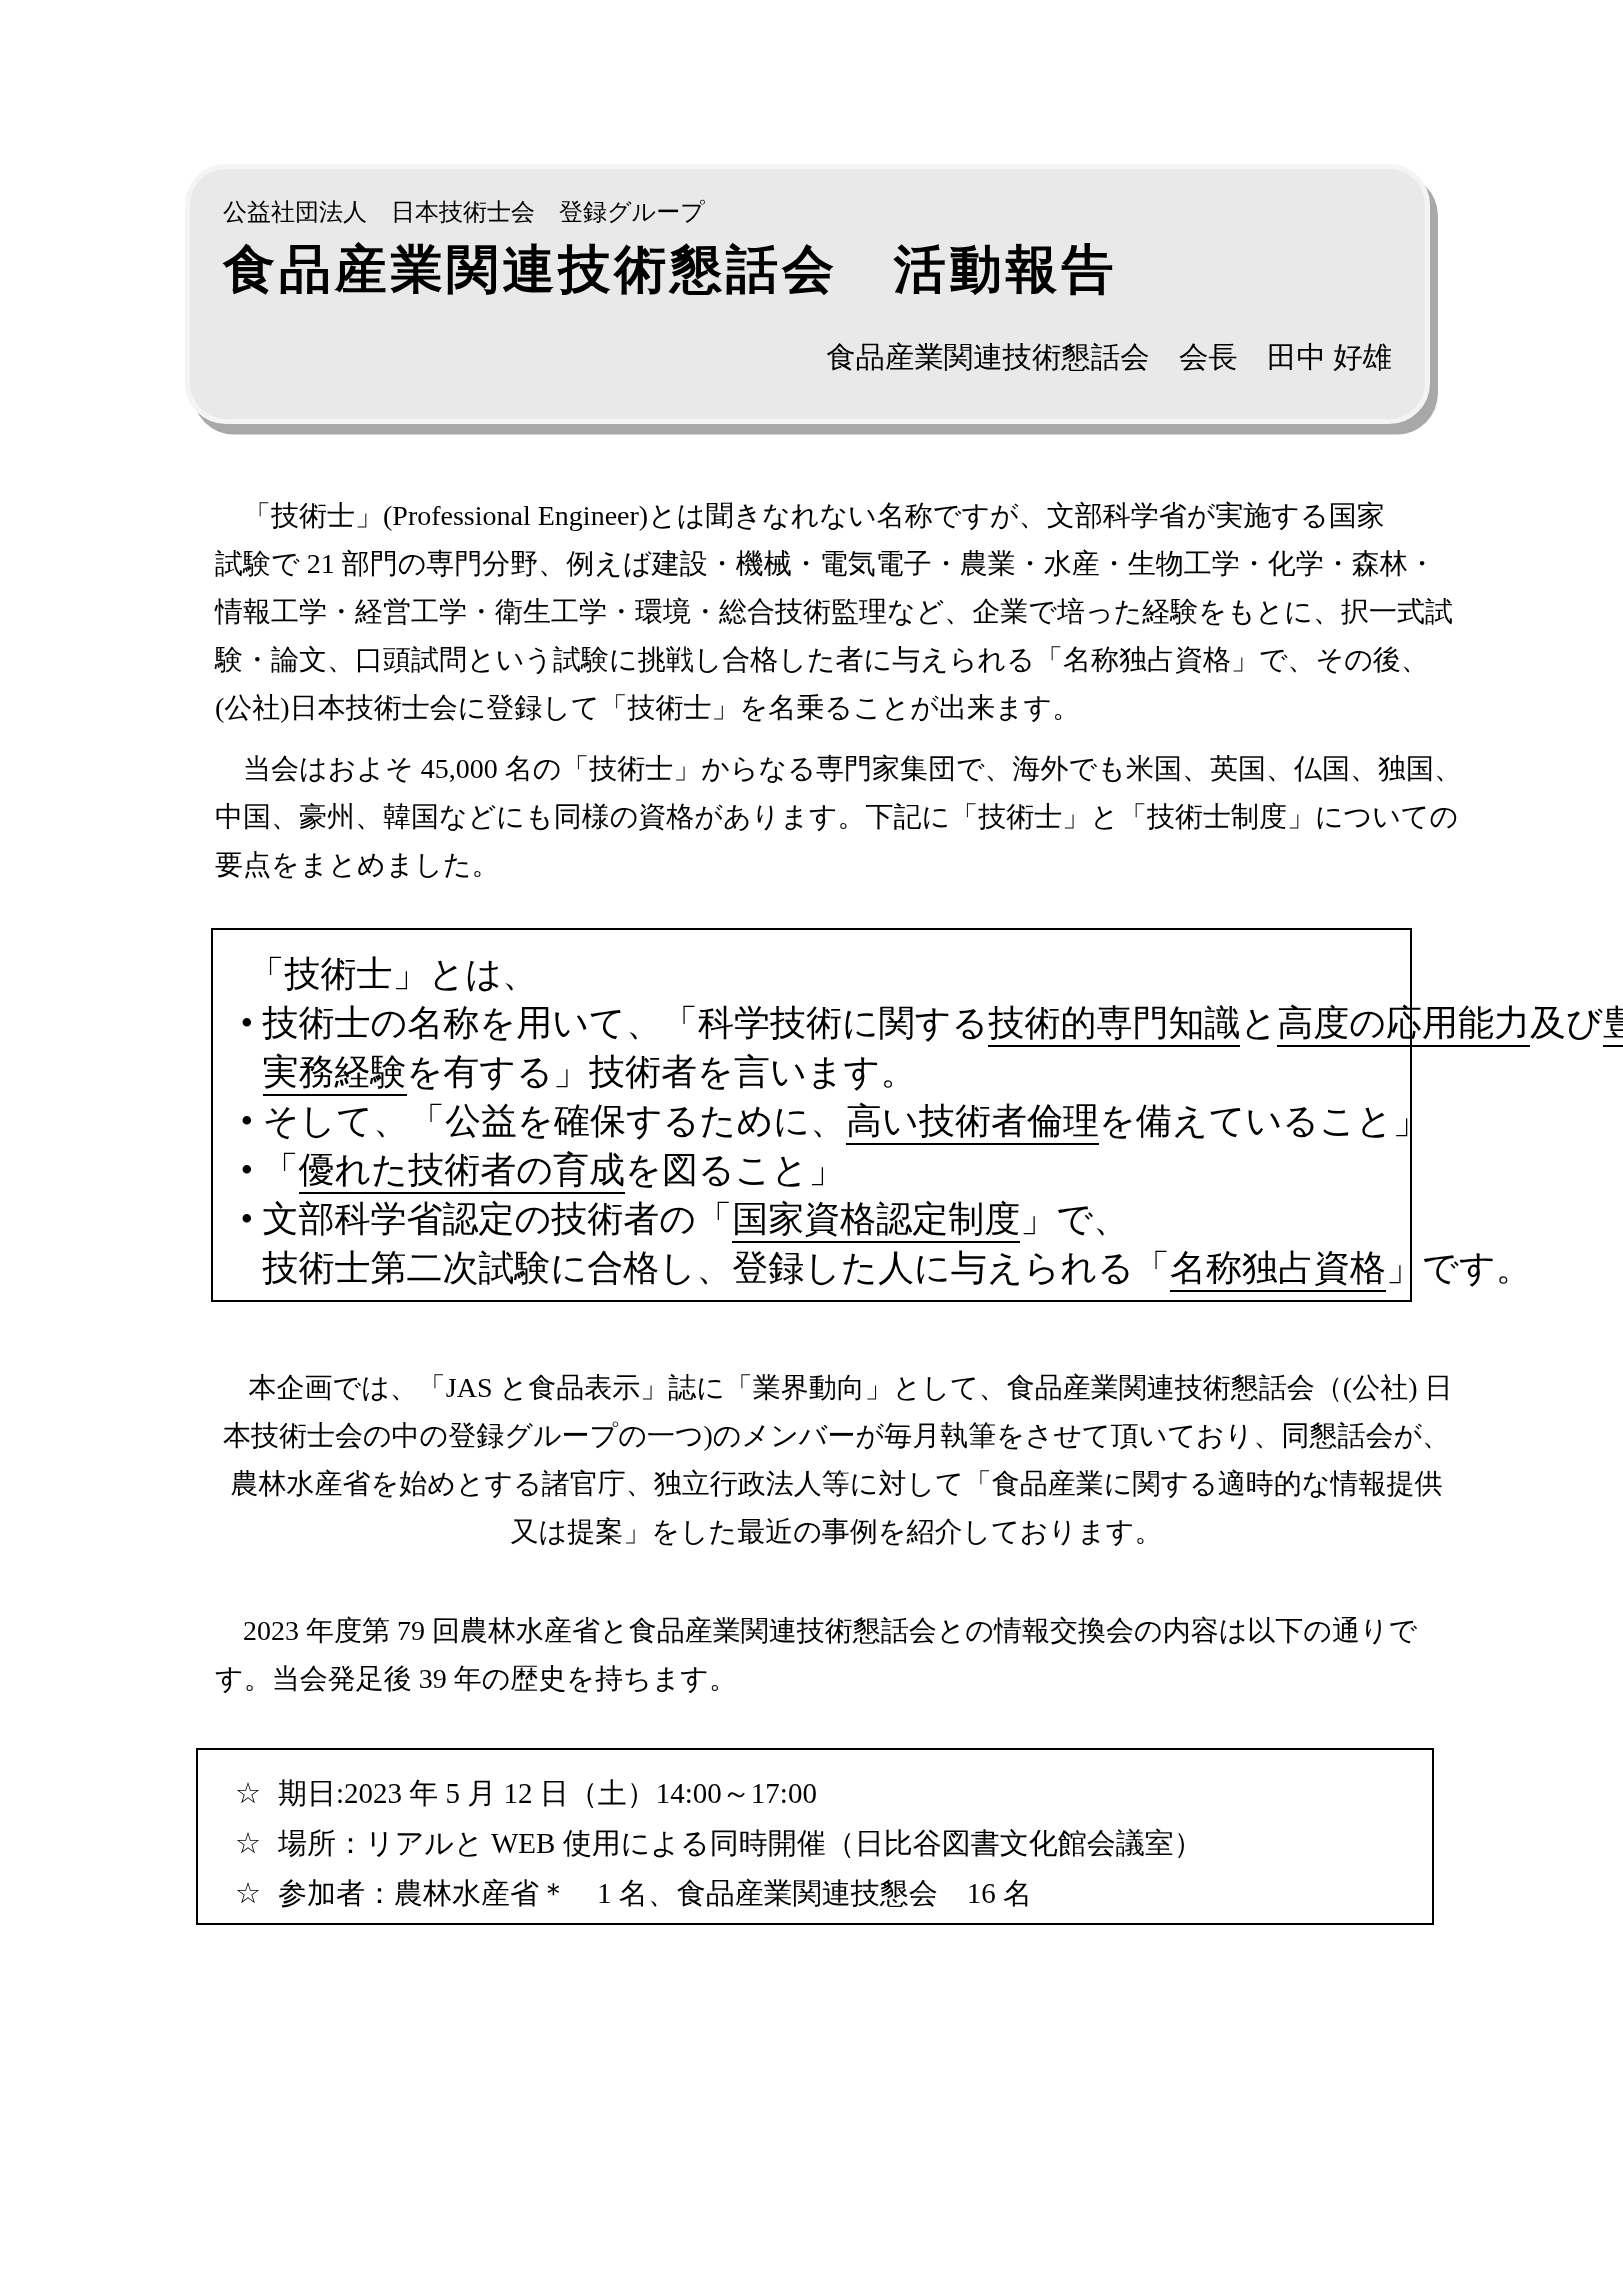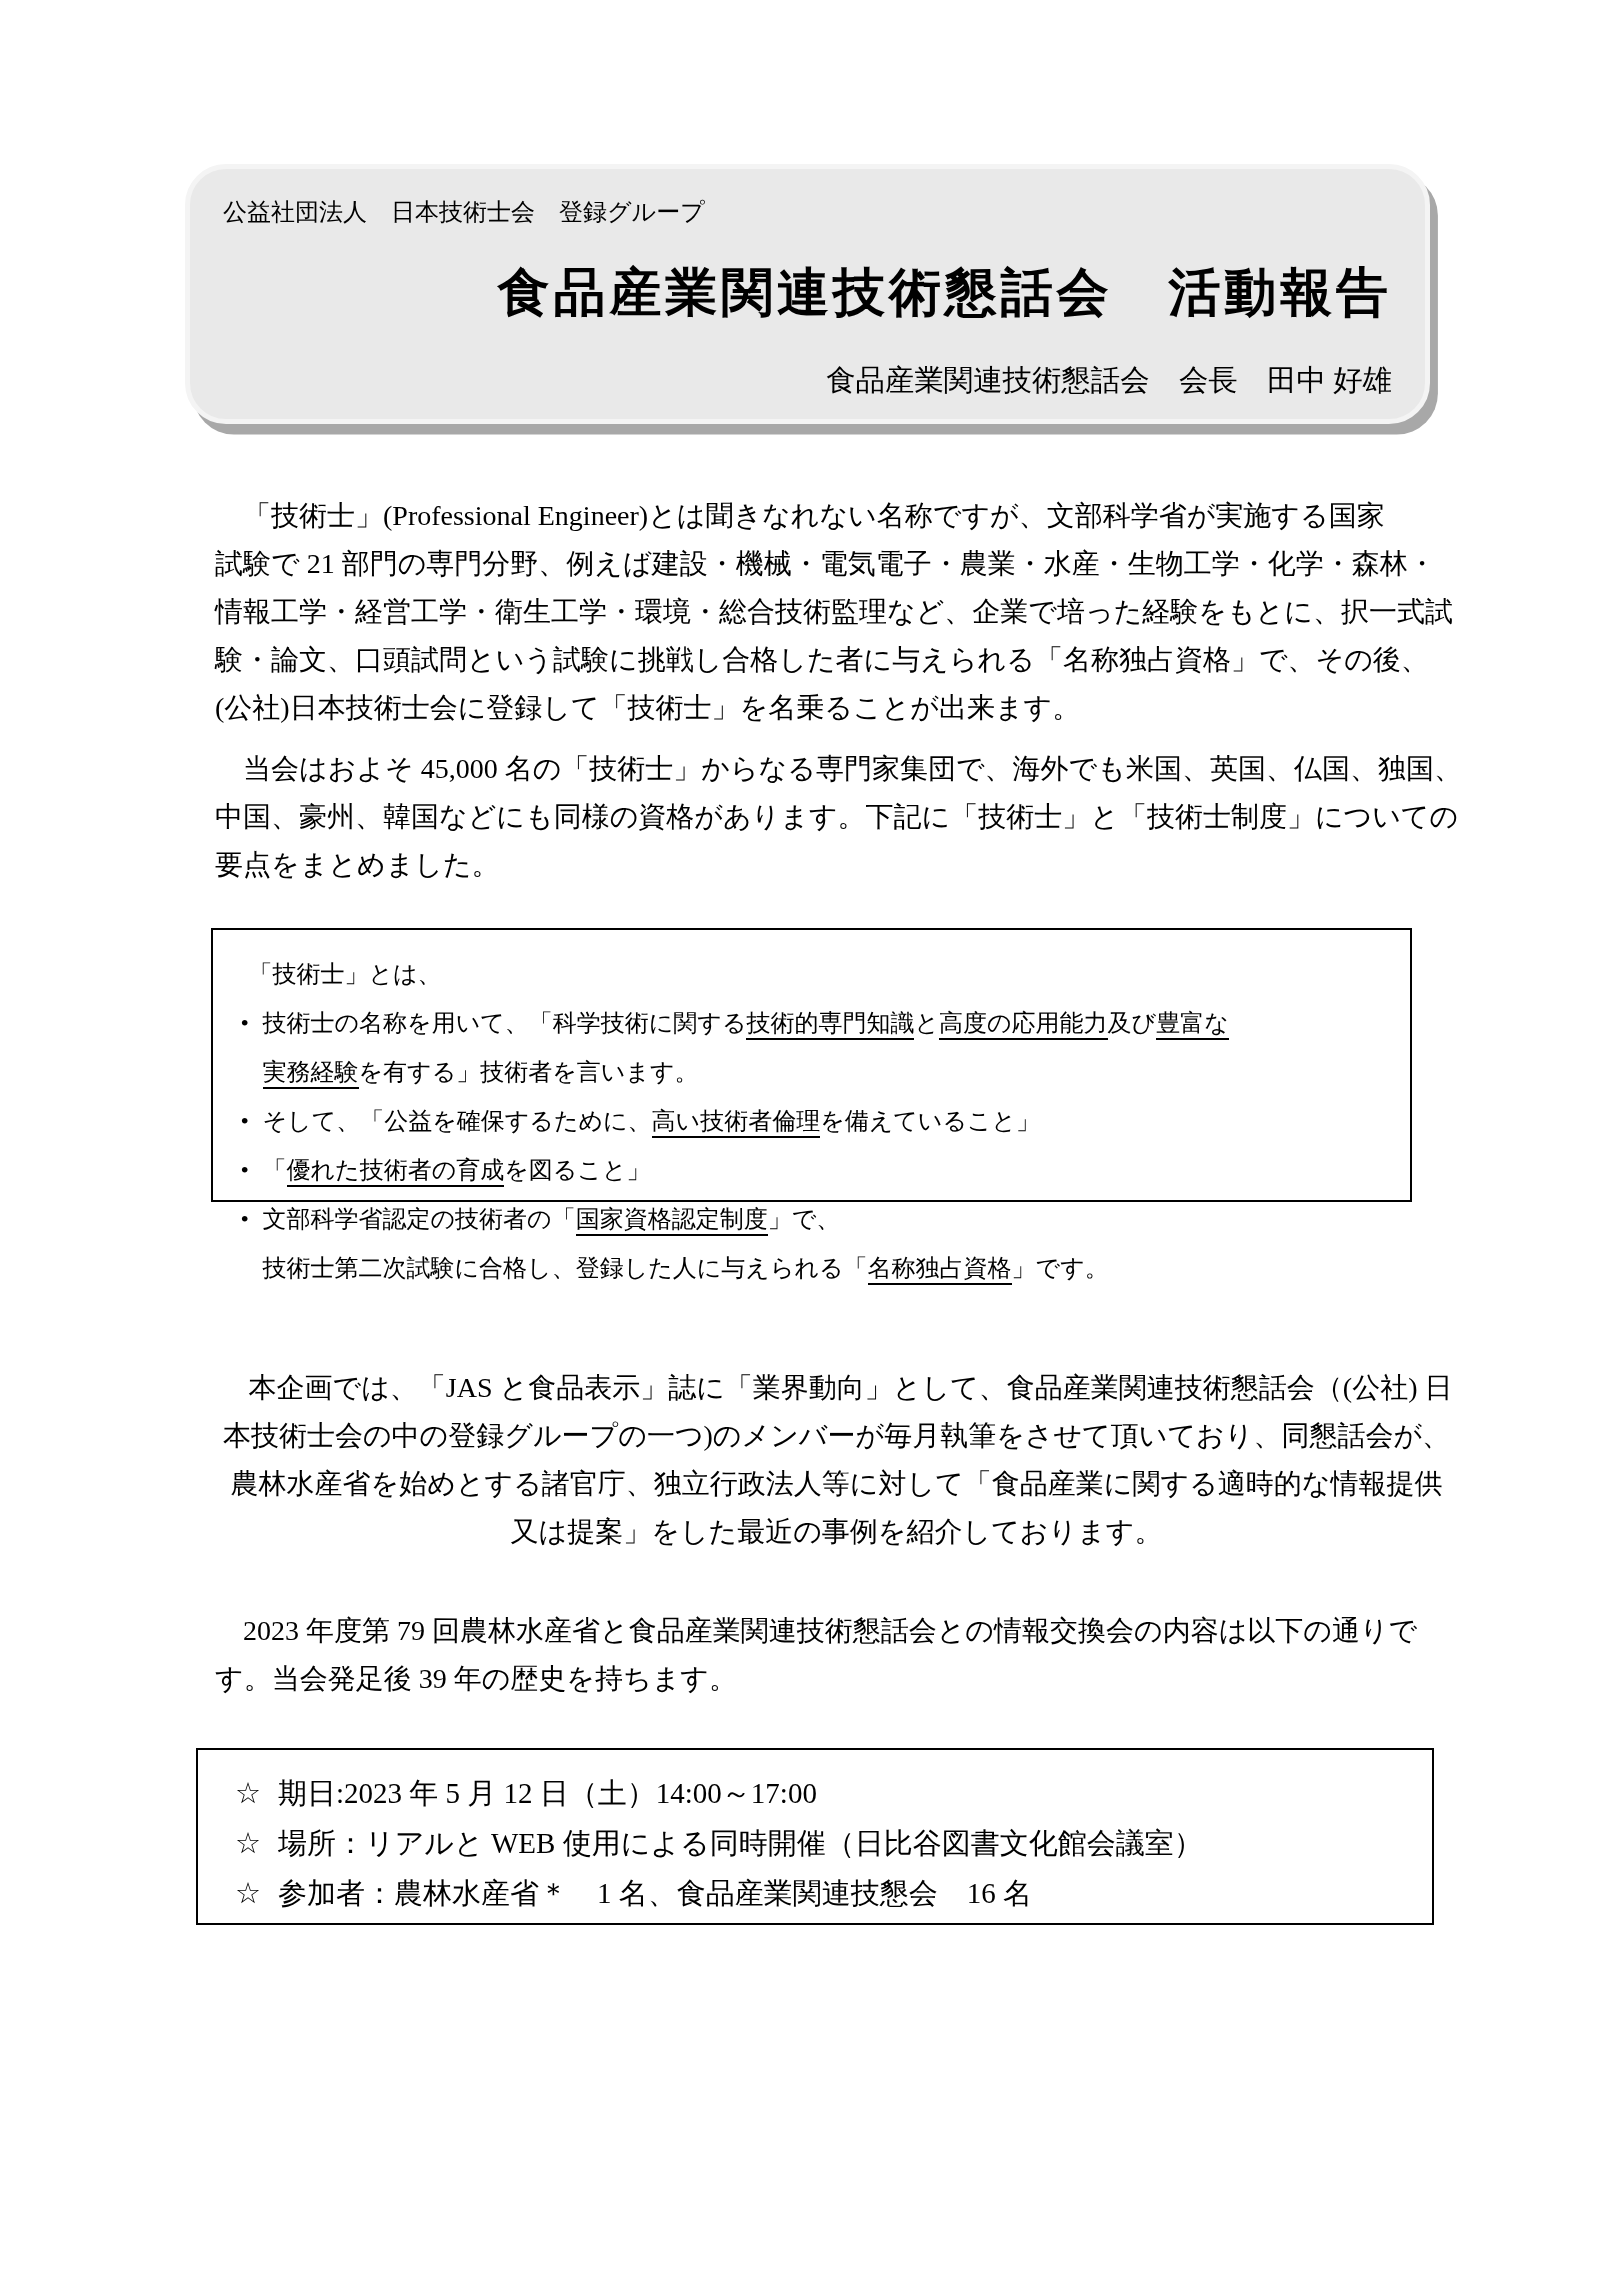--- a/index.html
+++ b/index.html
@@ -12,40 +12,40 @@
   
   .header-card {
     position:absolute; left:185px; top:164px; width:1245px; height:260px;
     box-sizing:border-box; background:#e9e9e9;
     border:5.2px solid #f4f4f4; border-radius:41px;
     box-shadow:7.9px 10.5px 0 #a8a8a8;
     padding:23.6px 33px 0 33px;
   }
   .org-line { font-size:24px; line-height:39px; }
   .doc-title {
-    margin-top:29px; text-align:right;
+    margin-top:6px; text-align:left;
     font-family:"Liberation Sans","DejaVu Sans",sans-serif;
     font-weight:bold; font-size:52px; line-height:63px; letter-spacing:3.9px;
     white-space:nowrap;
   }
   .author-line { margin-top:37px; text-align:right; font-size:29.4px; line-height:39px; }
 
   
   .para { position:absolute; left:194px; width:1243px; font-size:28px; line-height:48px;margin-left:21px; }
   .para .line { white-space:pre; }
   .p1 { top:492px; }
   .p2 { top:745px; }
   .p3 { top:1364px;text-align:center; }
   .p4 { top:1607px; }
 
   
   .info-box {
-    position:absolute; left:211px; top:928px; width:1201px; height:274px;
+    position:absolute; left:211px; top:928px; width:1201px; height:374px;
     box-sizing:border-box; border:2.6px solid #000;
-    padding:19.6px 17px 0 27.5px; font-size:24px; line-height:49px;
+    padding:19.6px 17px 0 27.5px; font-size:36px; line-height:49px;
   }
   .box-heading { margin-left:7.9px; white-space:pre; }
   .brow { display:flex; }
   .bmark { flex:none; width:22px; }
   .btext { flex:1; white-space:pre; }
   .u { border-bottom:2.6px solid #000; padding-bottom:2px; }
 
   
   .event-box {
     position:absolute; left:196px; top:1748px; width:1238px; height:177px;

